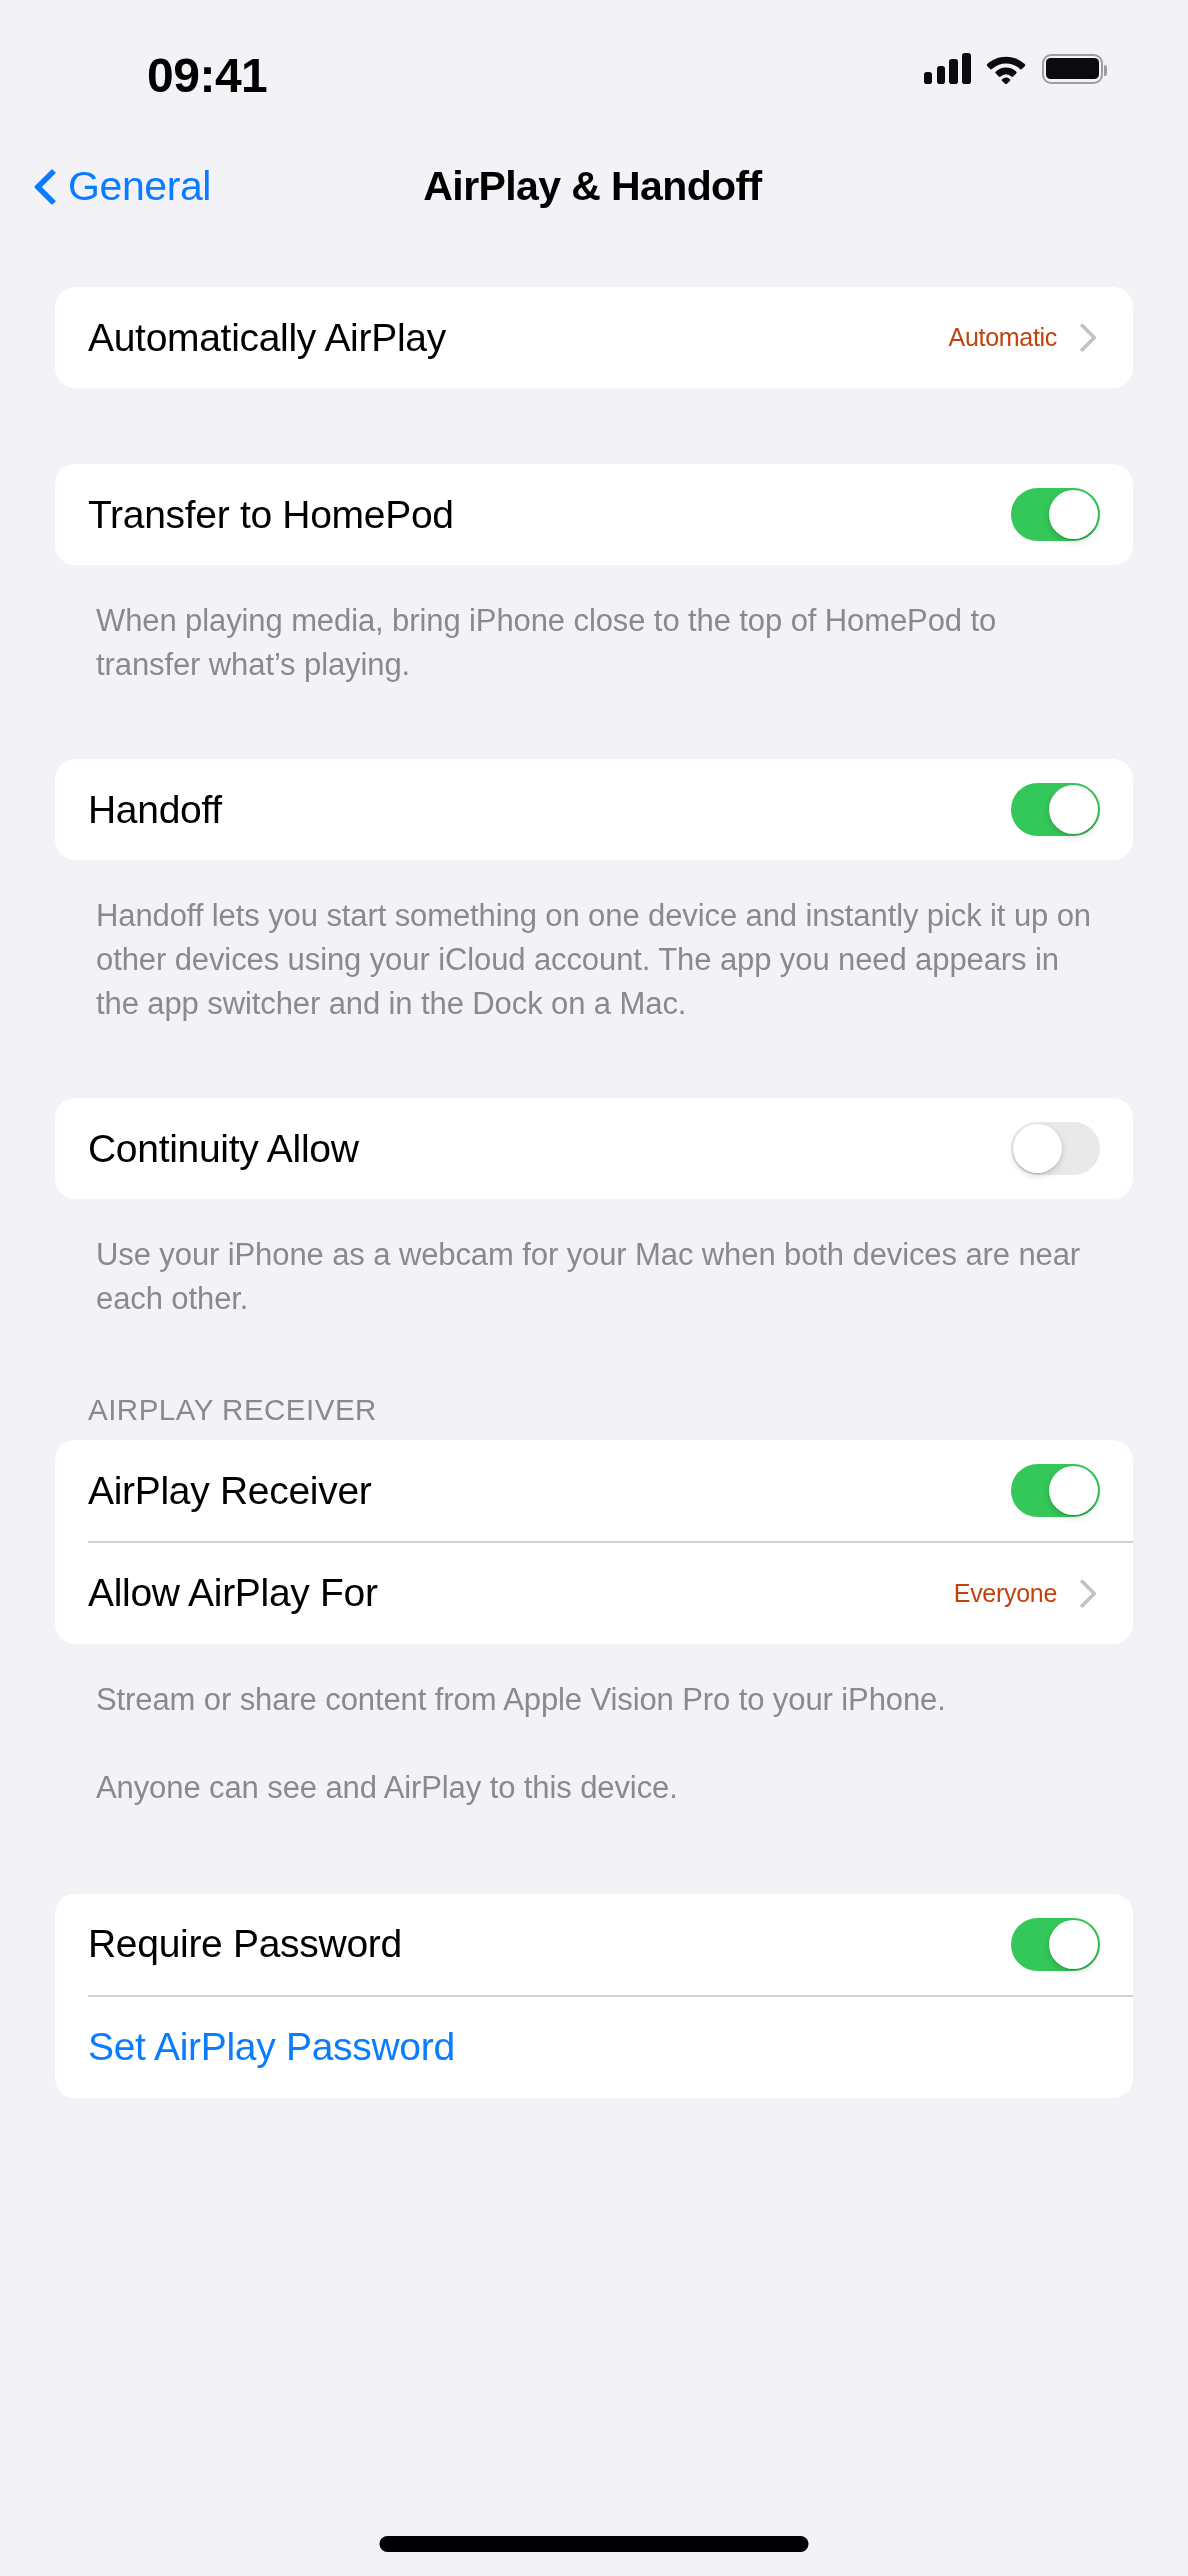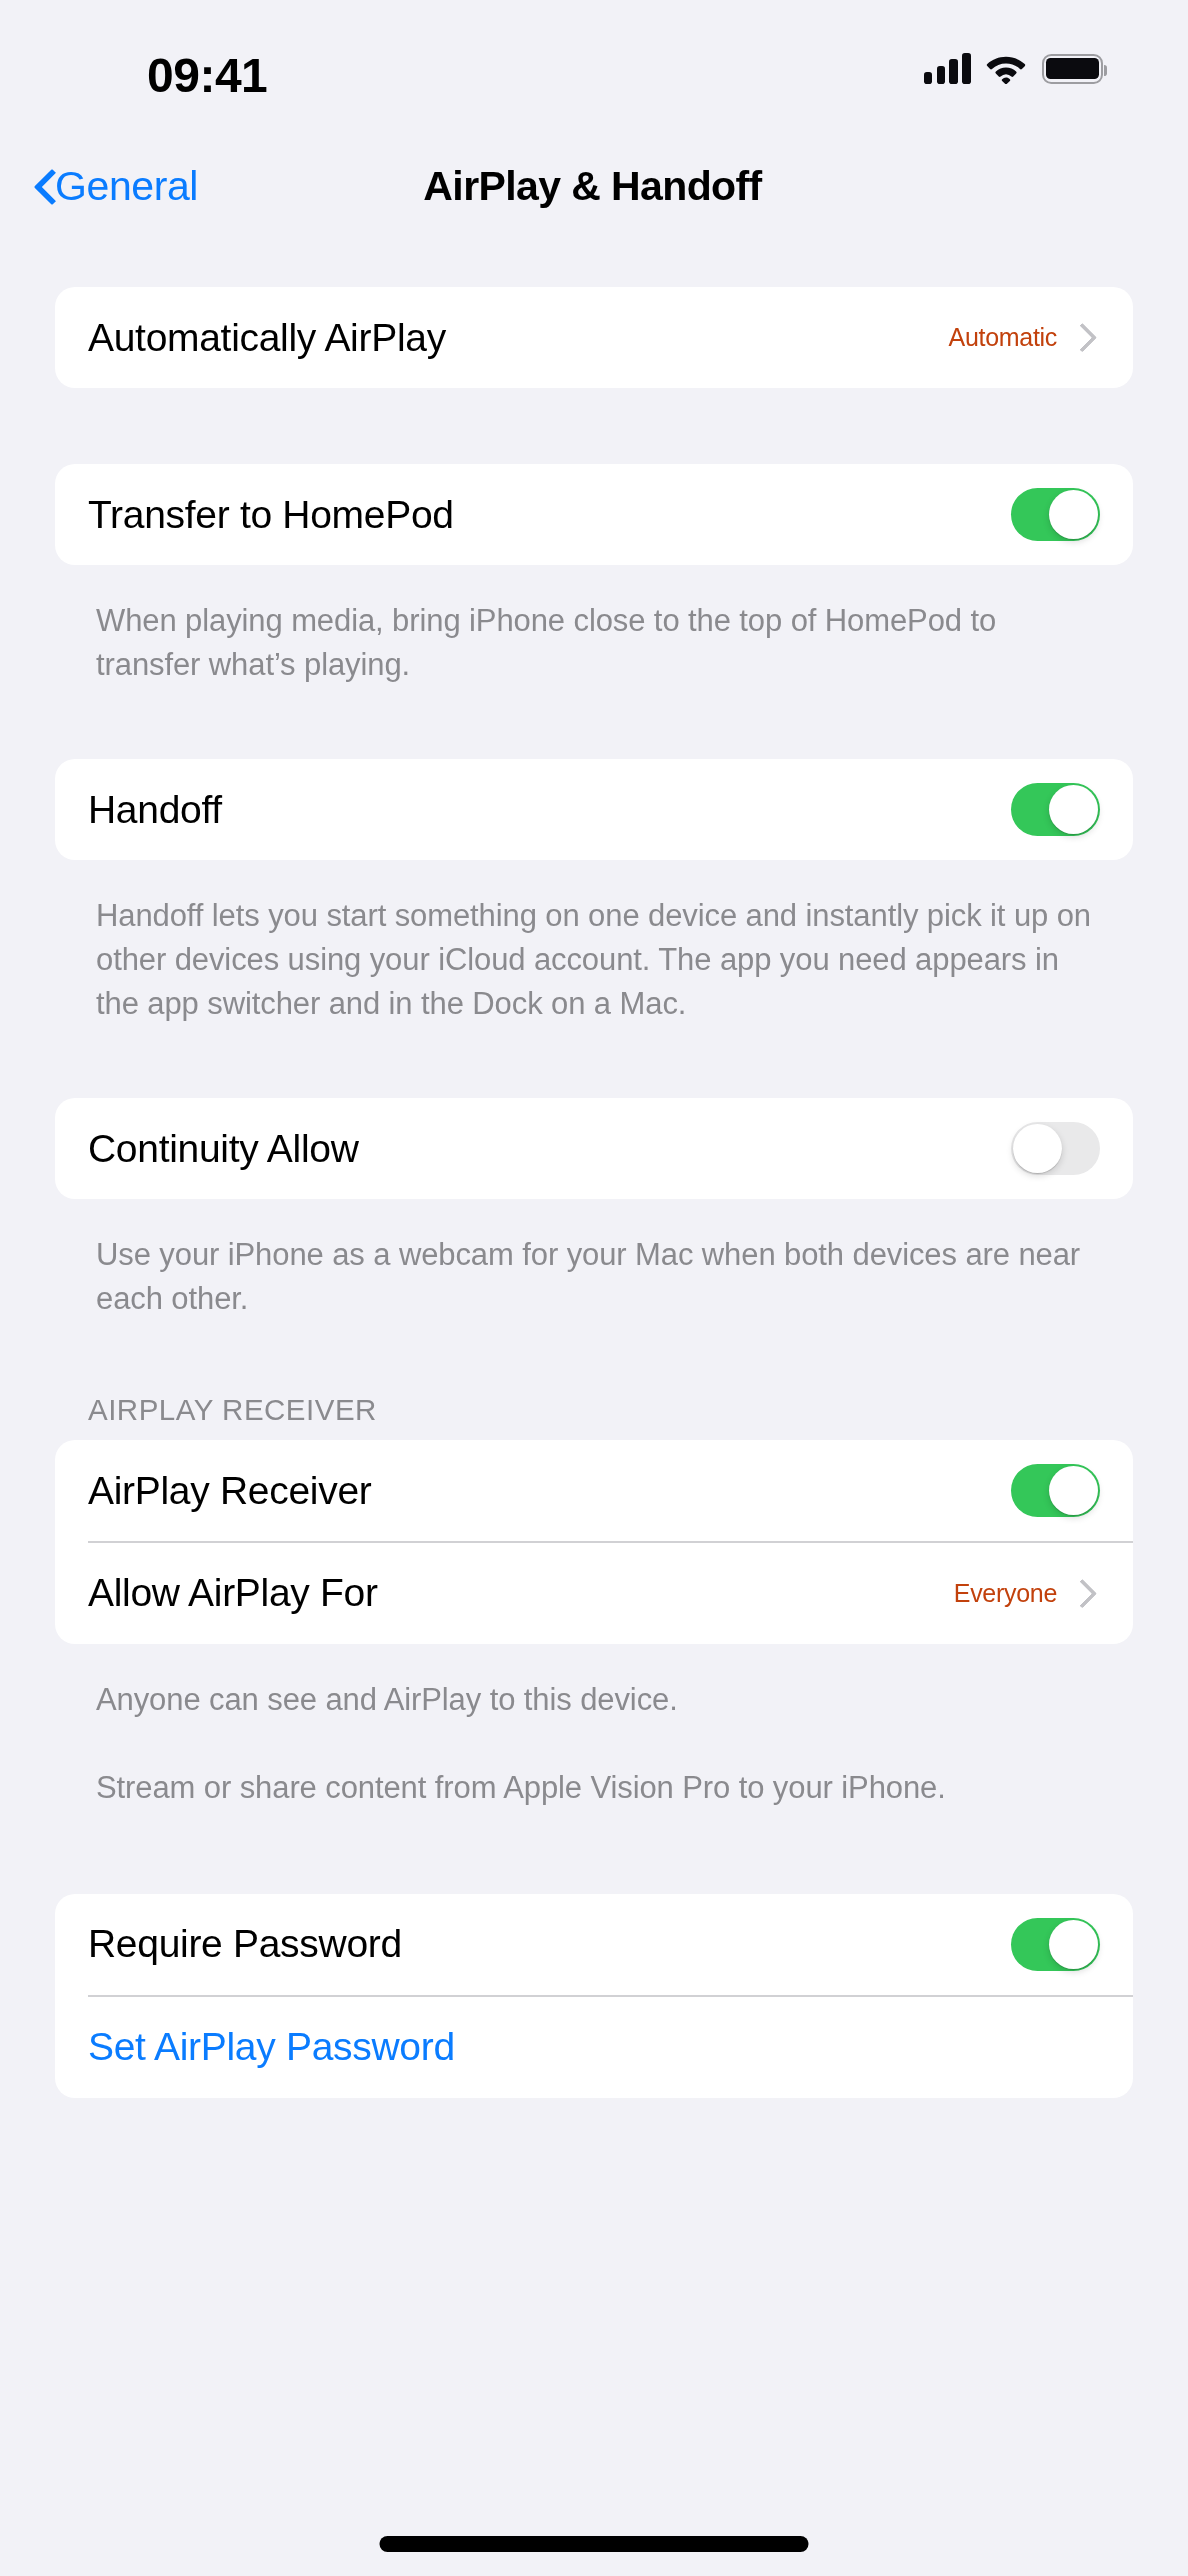--- a/index.html
+++ b/index.html
@@ -94,20 +94,21 @@
     height: 96px;
     position: relative;
   }
   .back-button {
     position: absolute;
     left: 35px;
     top: 0;
     height: 96px;
     display: flex;
     align-items: center;
+    gap: 13px;
     cursor: pointer;
   }
   .chevron-left {
     width: 20px;
     height: 35px;
     position: relative;
   }
   .chevron-left:before {
     content: "";
     position: absolute;
@@ -339,22 +340,22 @@
       </span>
     </div>
     <div class="divider"></div>
     <div class="row">
       <span class="row-label">Allow AirPlay For</span>
       <span class="row-value">Everyone</span>
       <span class="chevron-right"></span>
     </div>
   </div>
   <div class="footer-text">
+    <p>Stream or share content from Apple Vision Pro to your iPhone.</p>
     <p>Anyone can see and AirPlay to this device.</p>
-    <p>Stream or share content from Apple Vision Pro to your iPhone.</p>
   </div>
 
   <div class="gap-lg"></div>
 
   <div class="card">
     <div class="row">
       <span class="row-label">Require Password</span>
       <span class="toggle on">
         <span class="knob"></span>
       </span>

